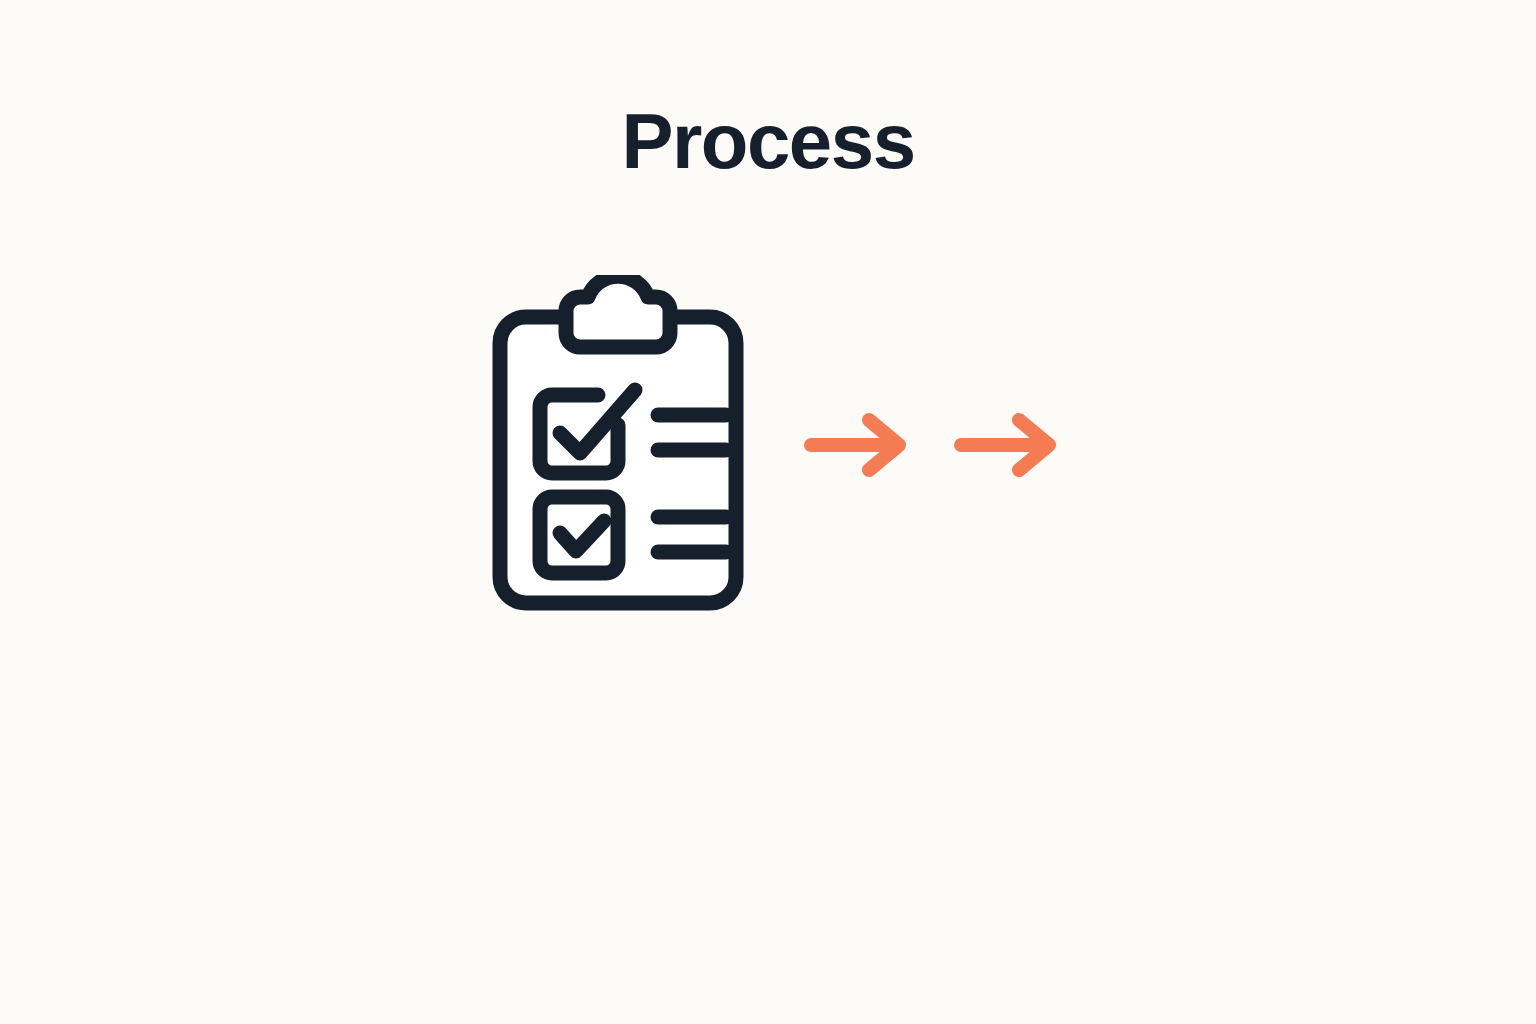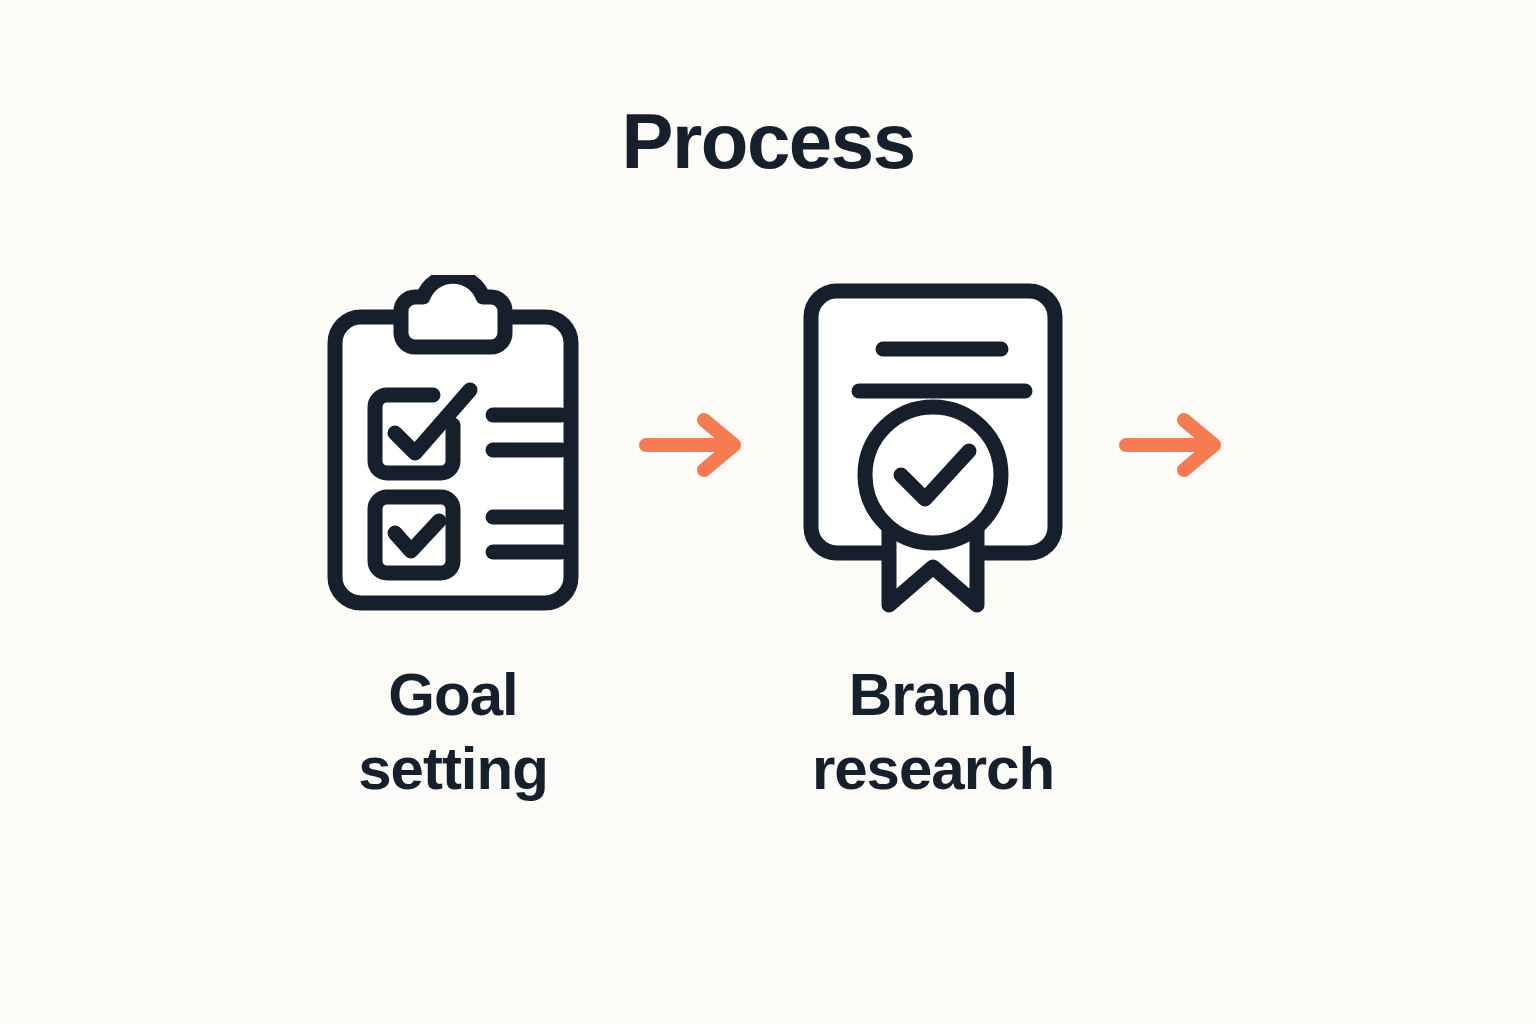--- a/index.html
+++ b/index.html
@@ -114,50 +114,29 @@
           <line x1="170" y1="140" x2="238" y2="140" stroke="#16202C" stroke-width="15" stroke-linecap="round"></line>
           <line x1="170" y1="175" x2="238" y2="175" stroke="#16202C" stroke-width="15" stroke-linecap="round"></line>
 
           <rect x="52" y="222" width="78" height="76" rx="12" ry="12" fill="none" stroke="#16202C" stroke-width="15"></rect>
           <path d="M 72 258 L 88 276 L 116 246" fill="none" stroke="#16202C" stroke-width="15" stroke-linecap="round" stroke-linejoin="round"></path>
 
           <line x1="170" y1="242" x2="238" y2="242" stroke="#16202C" stroke-width="15" stroke-linecap="round"></line>
           <line x1="170" y1="277" x2="238" y2="277" stroke="#16202C" stroke-width="15" stroke-linecap="round"></line>
         </svg>
       </div>
-      <div class="step-label">Goal
-setting</div>
     </div>
 
     <div class="arrow-cell">
       <svg width="110" height="70" viewBox="0 0 110 70">
         <line x1="8" y1="35" x2="88" y2="35" stroke="#F47B52" stroke-width="14" stroke-linecap="round"></line>
         <polyline points="66,10 96,35 66,60" fill="none" stroke="#F47B52" stroke-width="14" stroke-linecap="round" stroke-linejoin="round"></polyline>
       </svg>
     </div>
 
-    <div class="step">
-      <div class="step-icon">
-        <svg width="280" height="340" viewBox="0 0 280 340">
-
-          <rect x="18" y="16" width="244" height="262" rx="26" ry="26" fill="#FFFFFF" stroke="#16202C" stroke-width="15"></rect>
-
-          <line x1="90" y1="74" x2="208" y2="74" stroke="#16202C" stroke-width="15" stroke-linecap="round"></line>
-          <line x1="66" y1="116" x2="232" y2="116" stroke="#16202C" stroke-width="15" stroke-linecap="round"></line>
-
-          <path d="M 96 208 L 96 330 L 140 292 L 184 330 L 184 208 Z" fill="#FFFFFF" stroke="#16202C" stroke-width="15" stroke-linejoin="round"></path>
-
-          <circle cx="140" cy="200" r="68" fill="#FFFFFF" stroke="#16202C" stroke-width="15"></circle>
-
-          <polyline points="108,200 132,224 176,176" fill="none" stroke="#16202C" stroke-width="15" stroke-linecap="round" stroke-linejoin="round"></polyline>
-        </svg>
-      </div>
-      <div class="step-label">Brand
-research</div>
-    </div>
 
     <div class="arrow-cell">
       <svg width="110" height="70" viewBox="0 0 110 70">
         <line x1="8" y1="35" x2="88" y2="35" stroke="#F47B52" stroke-width="14" stroke-linecap="round"></line>
         <polyline points="66,10 96,35 66,60" fill="none" stroke="#F47B52" stroke-width="14" stroke-linecap="round" stroke-linejoin="round"></polyline>
       </svg>
     </div>
 
 
   </div>

